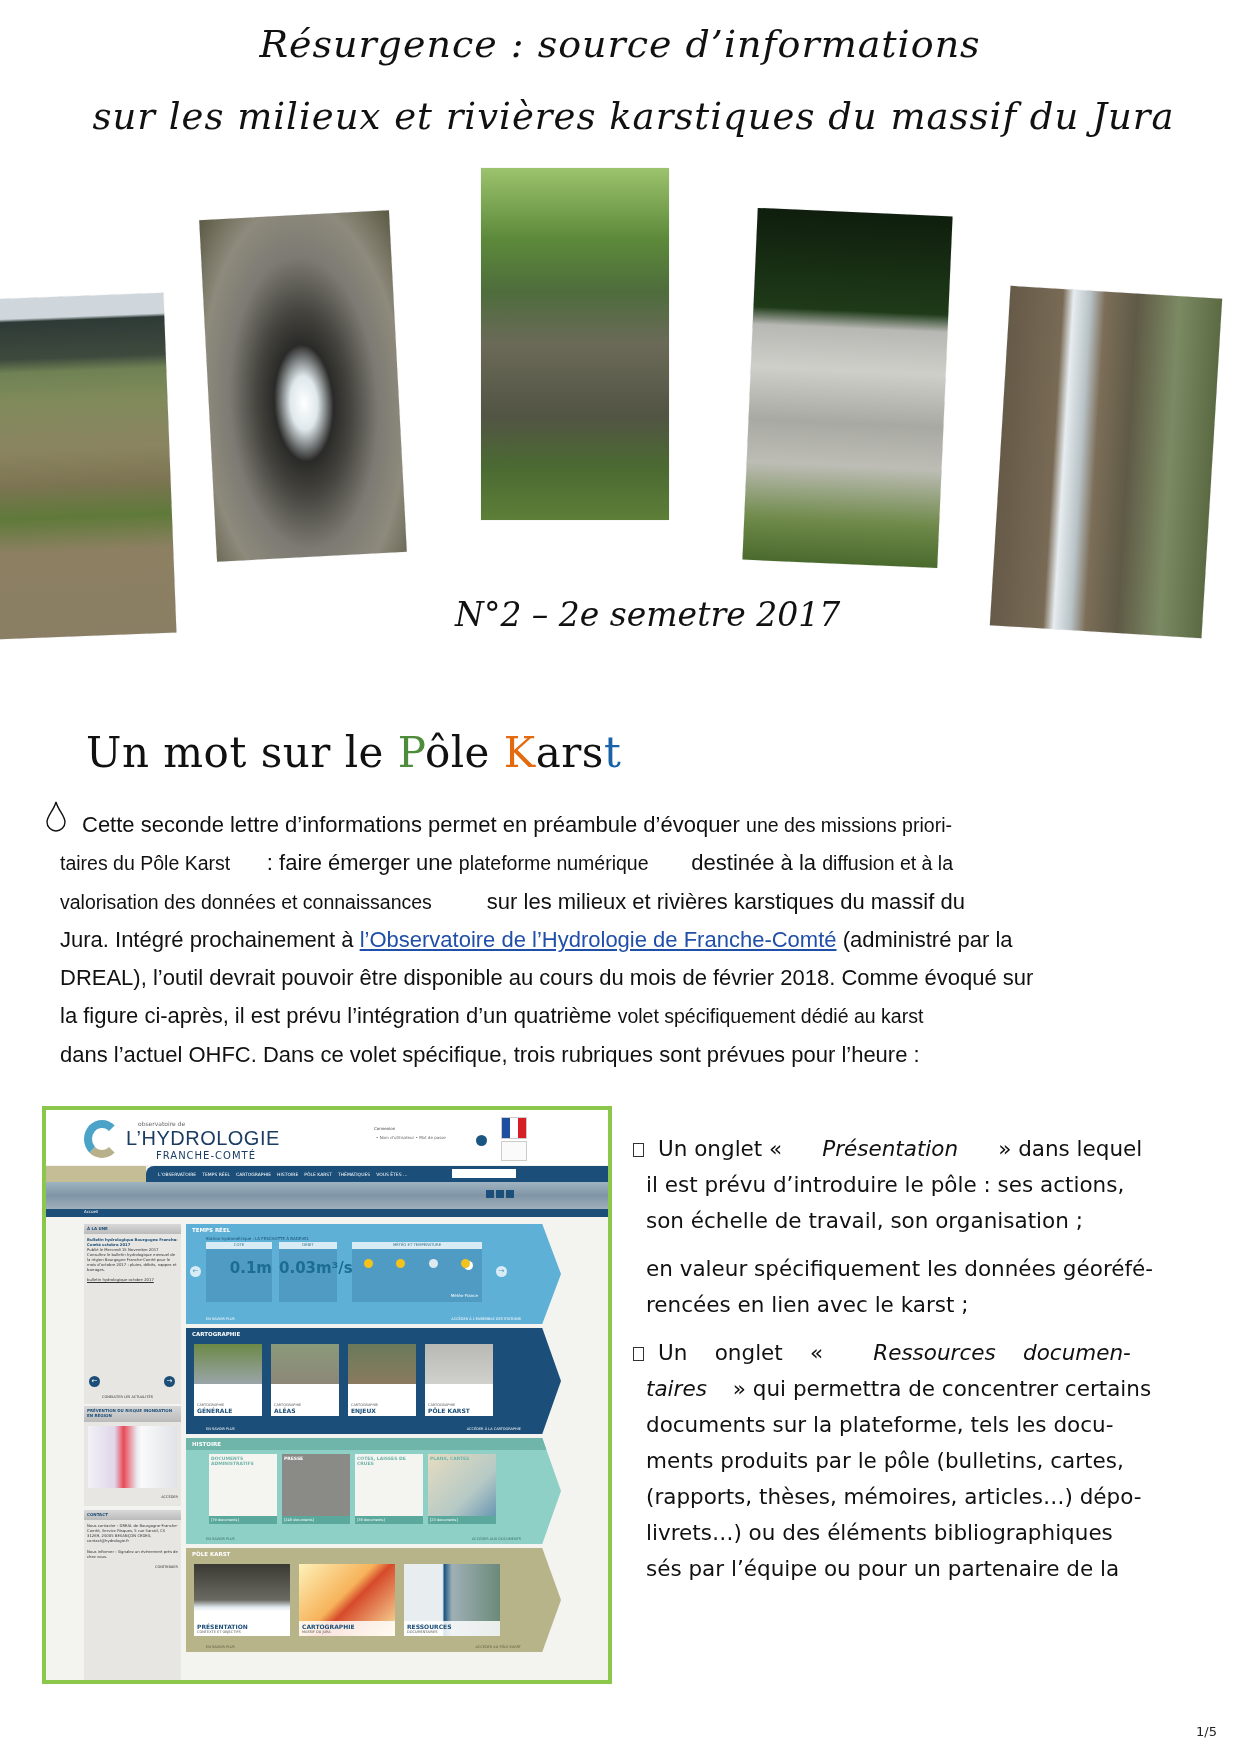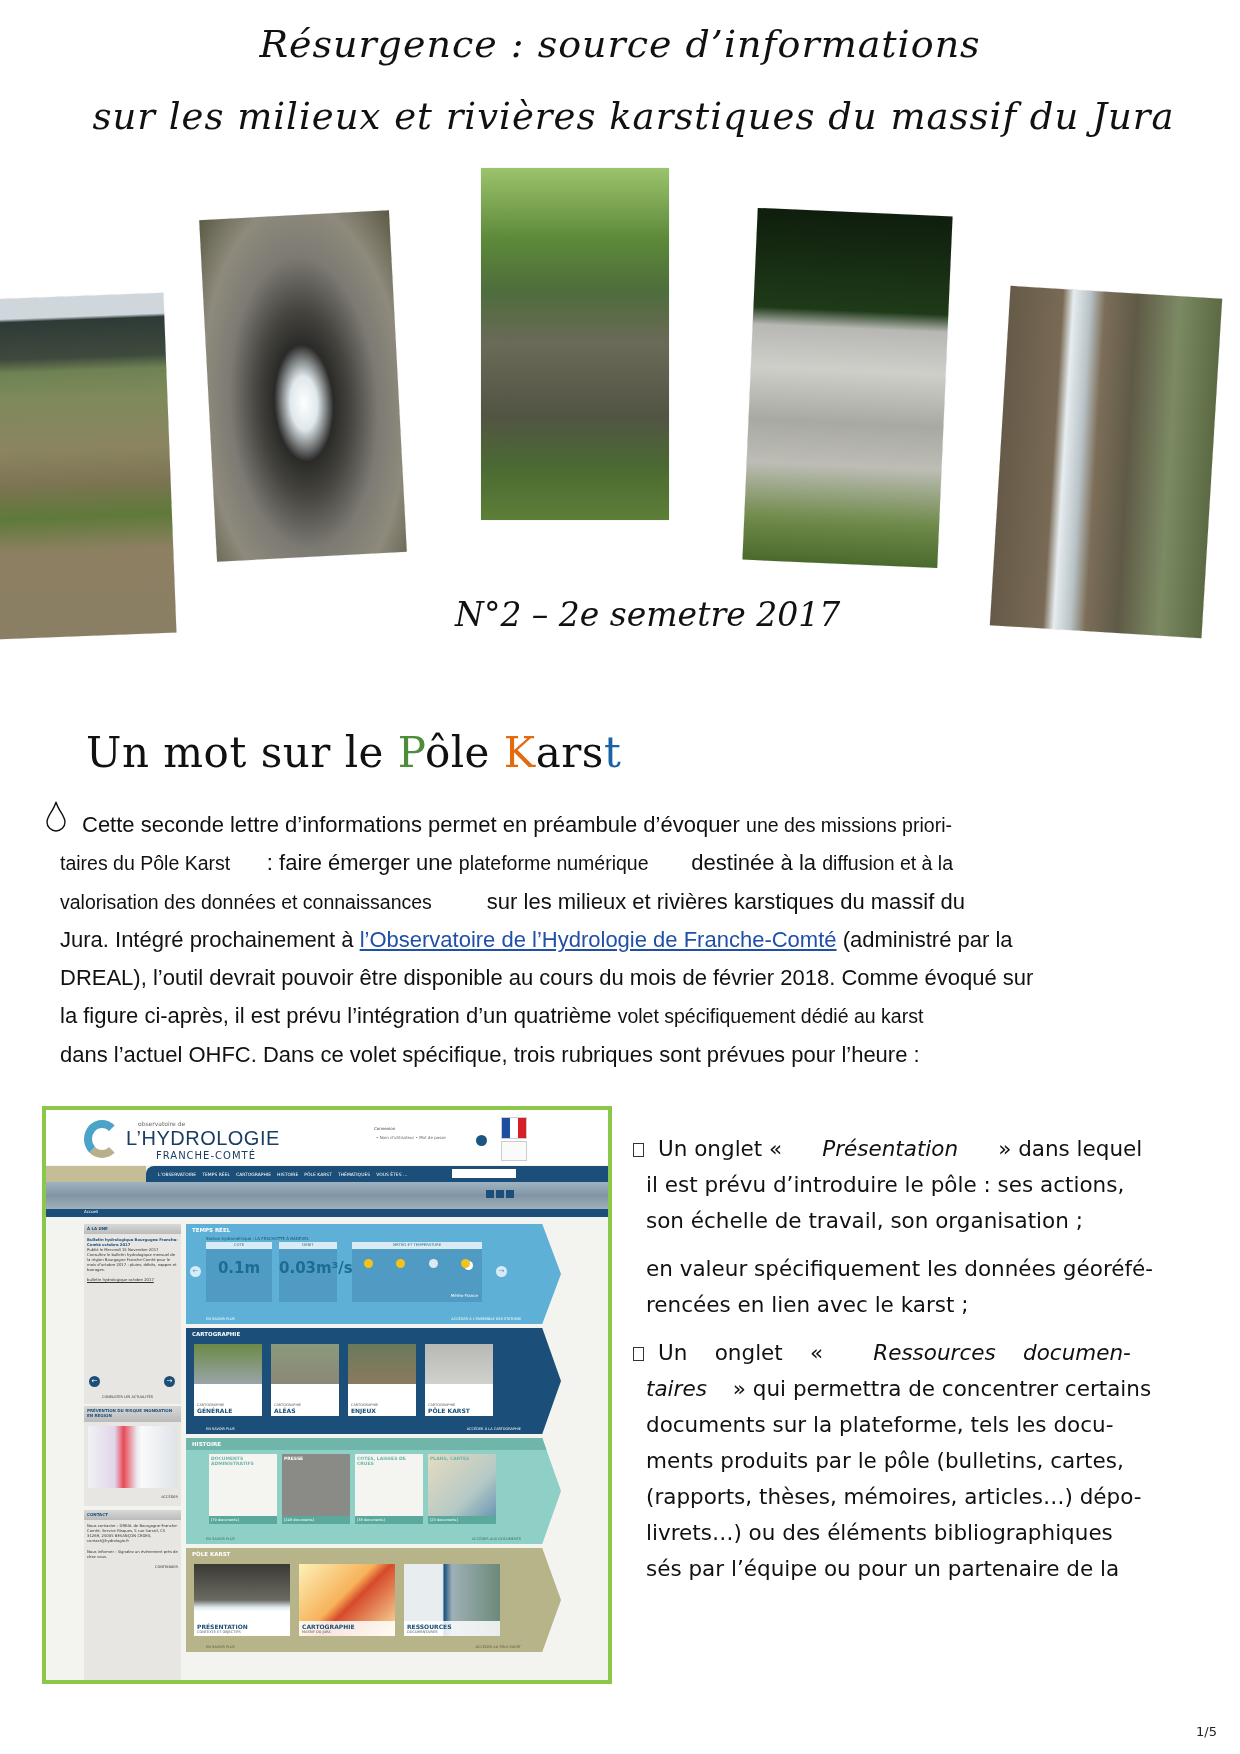--- a/index.html
+++ b/index.html
@@ -66,21 +66,21 @@
 
   .fsec { position: absolute; left: 140px; width: 375px; border-radius: 0 0 0 0; clip-path: polygon(0 0, 95% 0, 100% 50%, 95% 100%, 0 100%); }
   .fsec-h { height: 12px; font-size: 5.5px; font-weight: bold; color: #fff; padding: 3px 6px; }
   .fsec-foot { position: absolute; bottom: 3px; font-size: 3.5px; color: #fff; }
   .card { position: absolute; background: #fff; overflow: hidden; }
   .card-lbl { position: absolute; left: 0; bottom: 0; width: 100%; background: rgba(255,255,255,0.85); padding: 2px 3px; }
   .card-lbl small { display: block; font-size: 3.5px; color: #555; }
   .card-lbl b { display: block; font-size: 6px; color: #1b4e78; }
   .tile { position: absolute; top: 18px; height: 60px; background: #4f9bc4; }
   .tile-h { height: 7px; background: #d9ecf5; color: #35728f; font-size: 3.8px; text-align: center; }
-  .tile-v { text-align: center; color: #1b6d92; font-weight: bold; font-size: 15px; margin-top: 10px; }
+  .tile-v { text-align: right; color: #1b6d92; font-weight: bold; font-size: 15px; margin-top: 10px; }
   .arrow-c { position: absolute; width: 11px; height: 11px; border-radius: 50%; background: #1b4e78; color: #fff; font-size: 7px; text-align: center; line-height: 11px; }
 
   
   #tabs-list { position: absolute; left: 633px; top: 1131px; width: 535px; font-family: "DejaVu Sans", sans-serif; font-size: 21.5px; line-height: 36px; color: #111; }
   .tab-item { margin-bottom: 12px; text-align: justify; }
   .tab-item .line { display: block; white-space: nowrap; }
   .tab-item .indent { padding-left: 13px; }
   .bullet-box { display: inline-block; width: 11px; height: 14px; border: 1px solid #333; margin-right: 14px; vertical-align: -1px; font-size: 8px; line-height: 12px; text-align: center; }
   .tab-item i { font-style: italic; }
 

